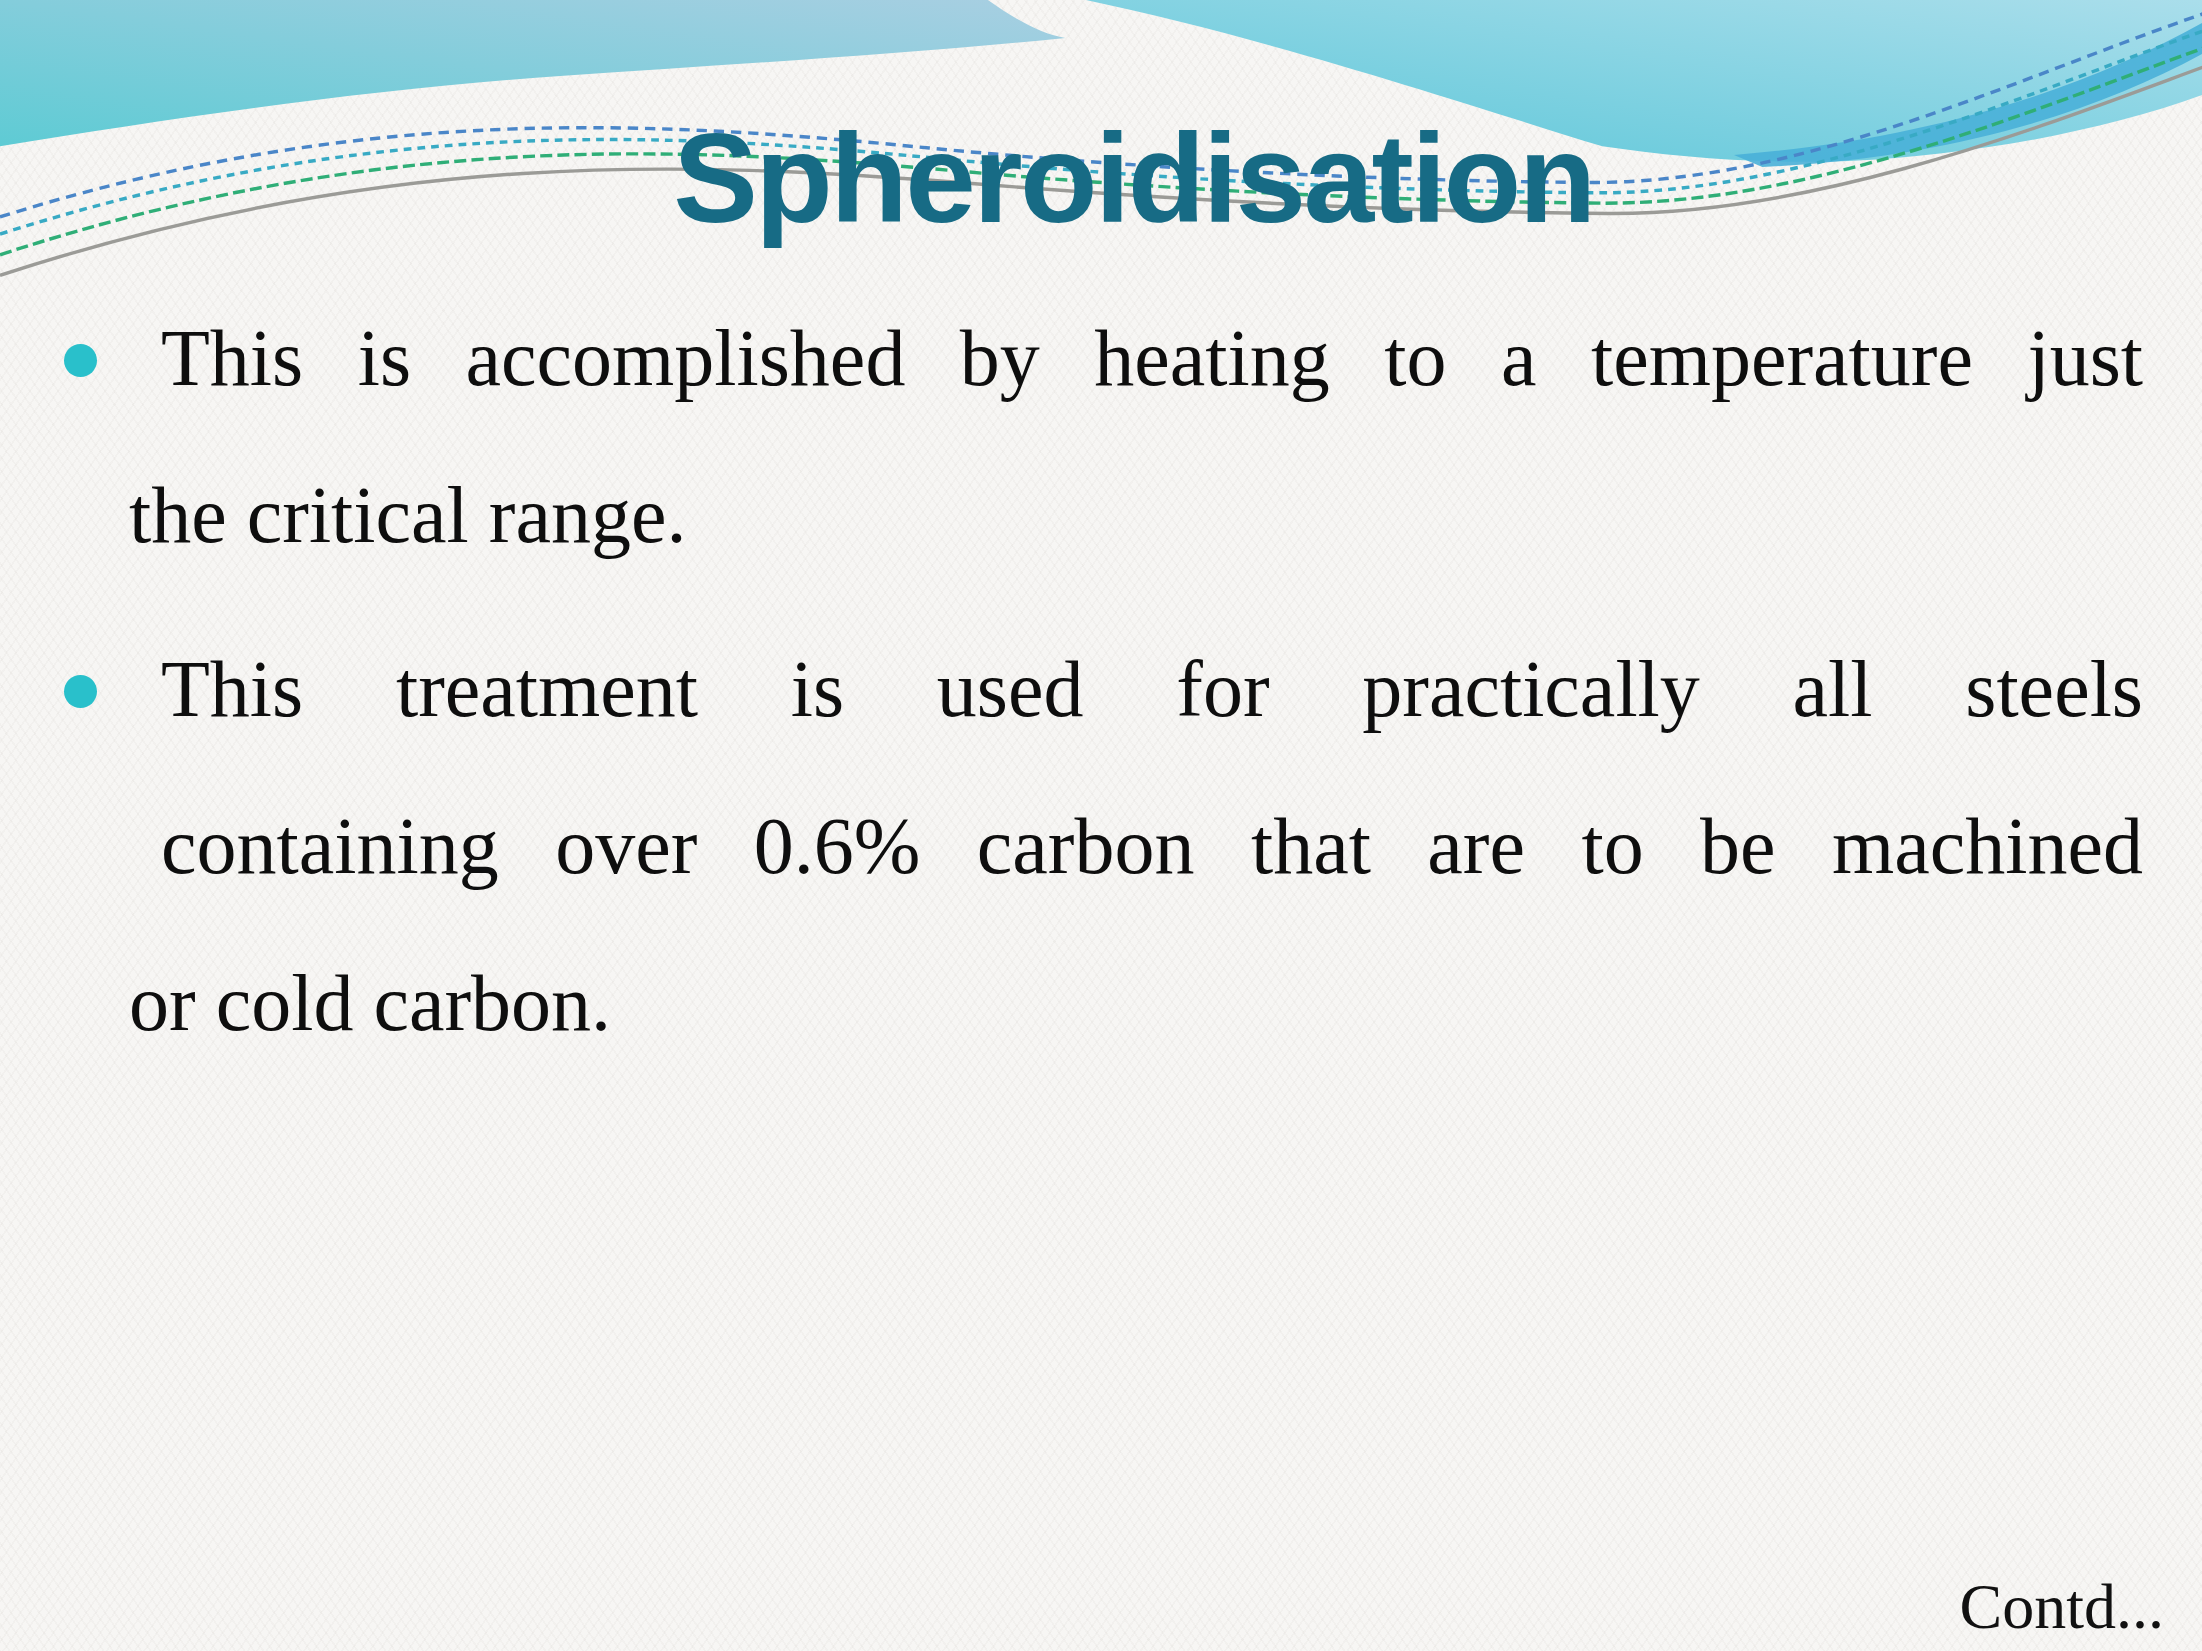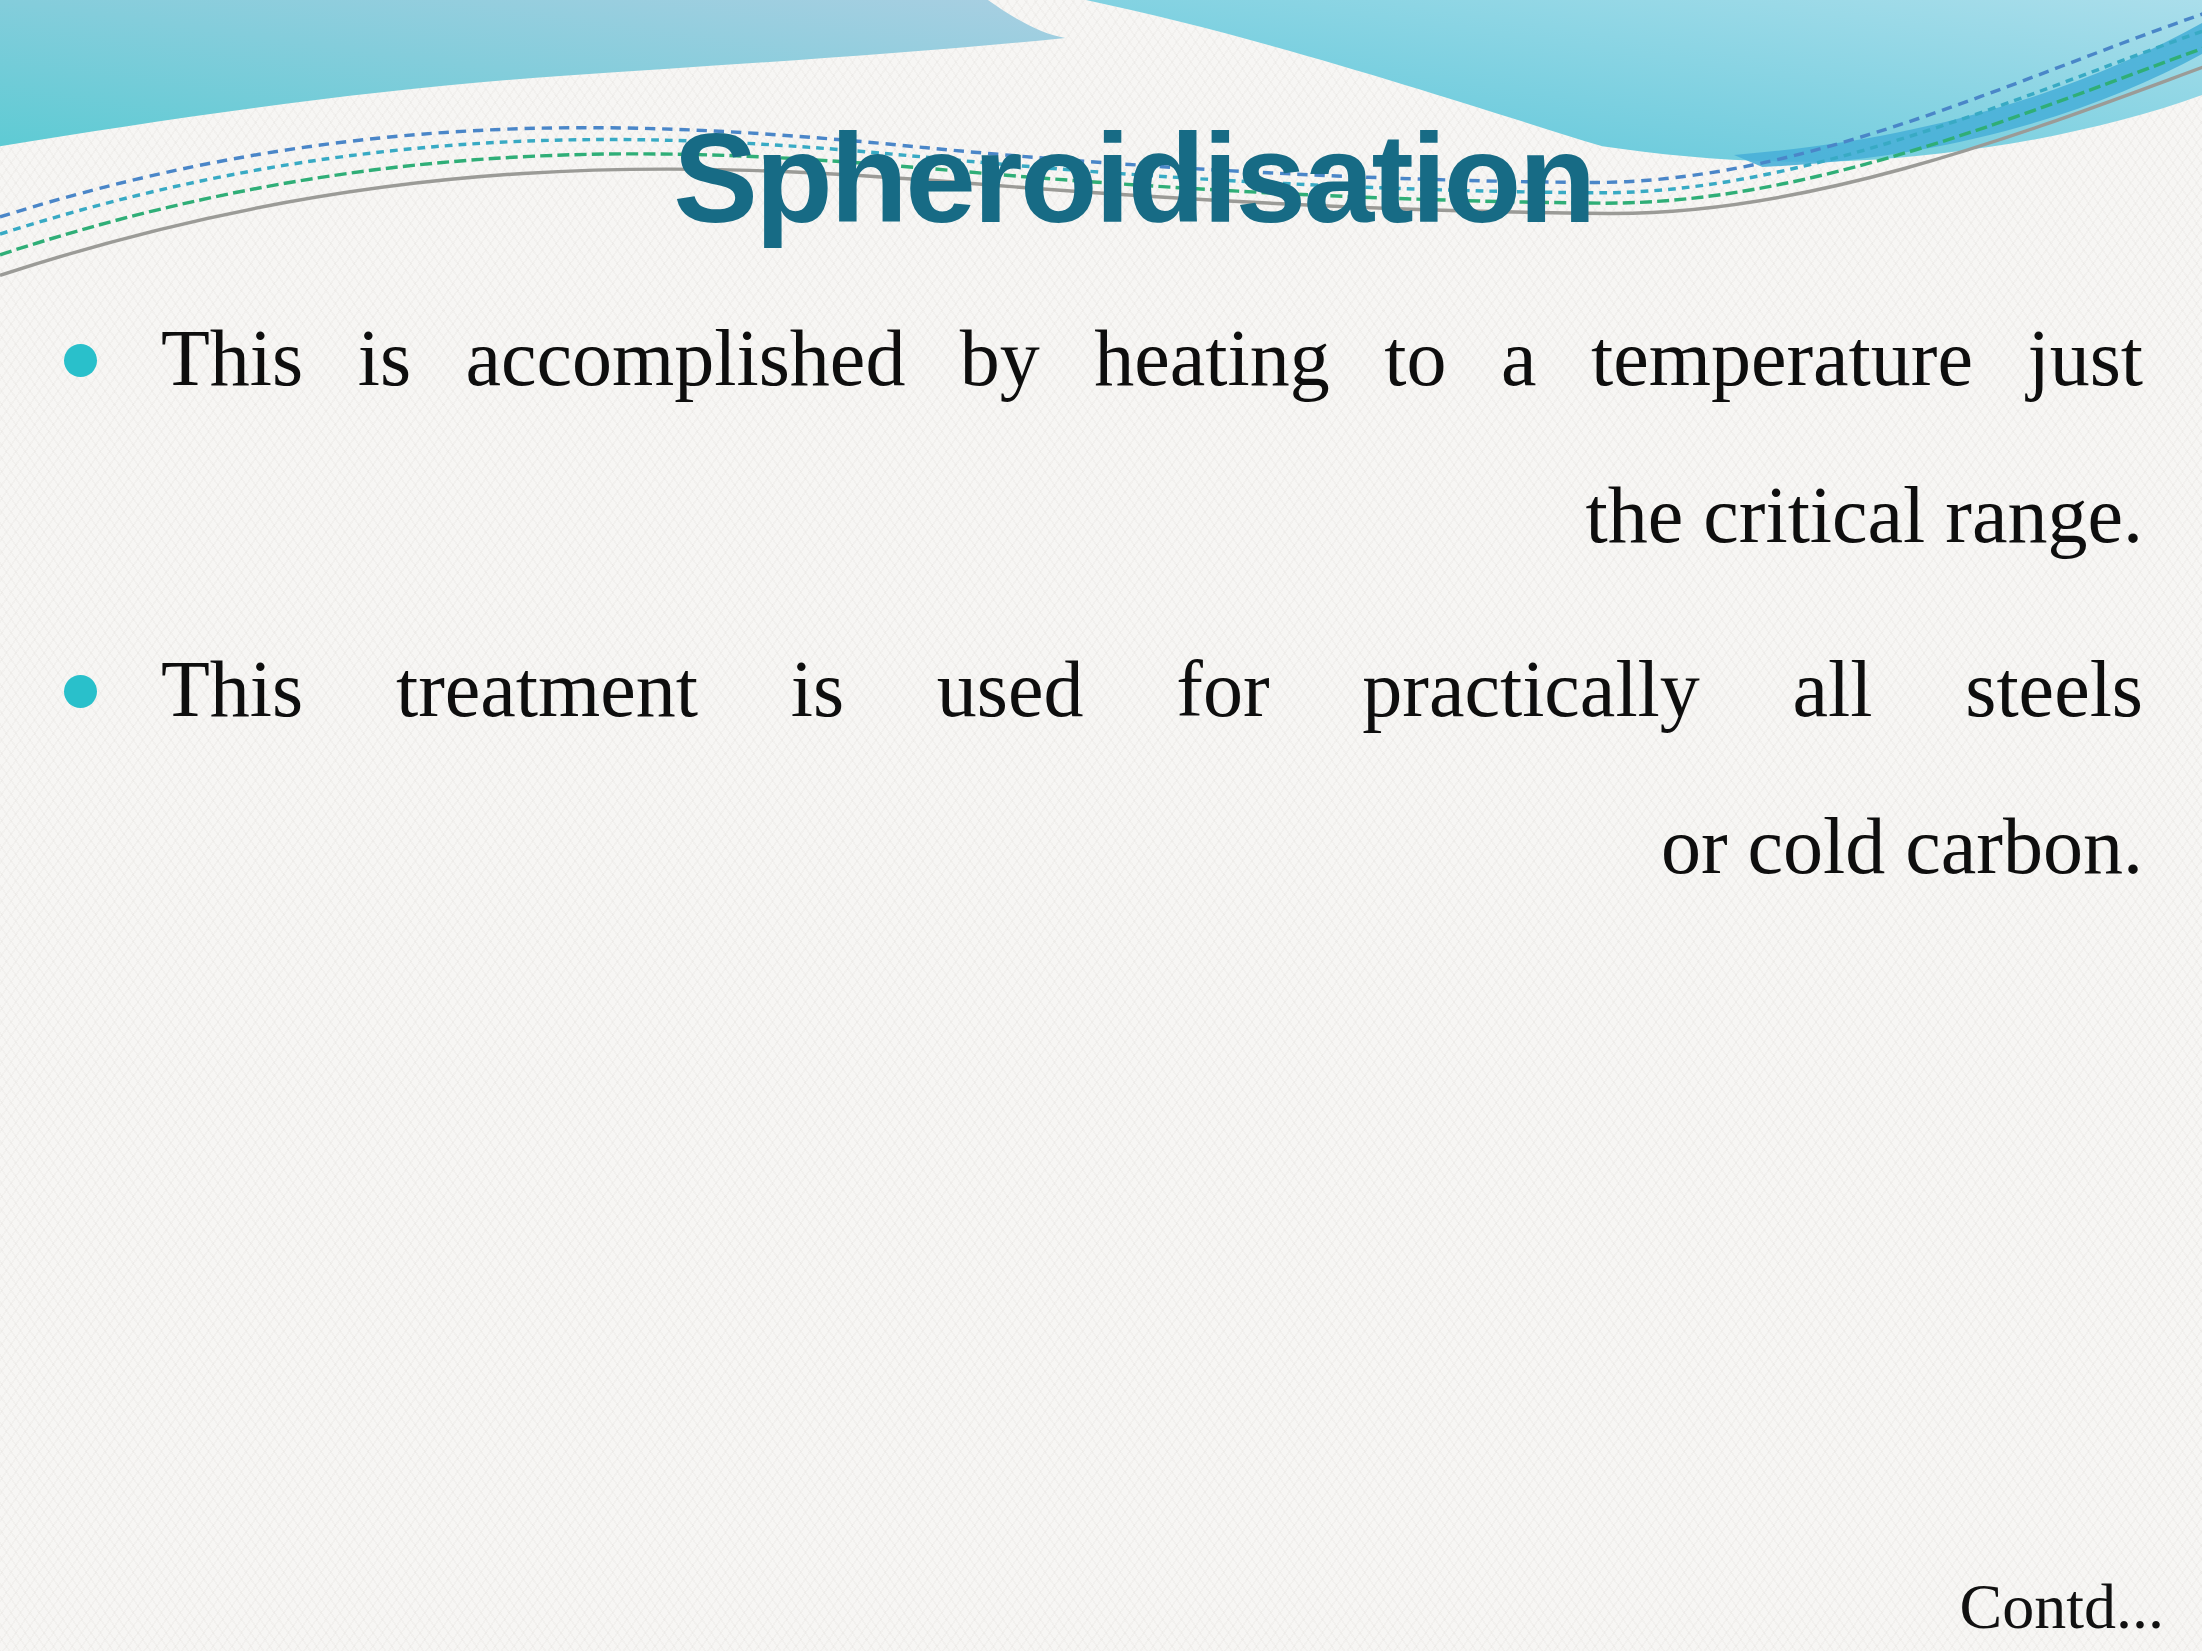--- a/index.html
+++ b/index.html
@@ -51,21 +51,21 @@
     left: -65px;
     top: 64px;
     width: 33px;
     height: 33px;
     border-radius: 50%;
     background: #29c0cb;
   }
   .line {
     font-size: 80px;
     line-height: 157px;
-    text-align: right;
+    text-align: left;
     white-space: normal;
   }
   .line.just {
     text-align: justify;
     text-align-last: justify;
     text-justify: inter-word;
     margin-left: 32px;
   }
   .footer-note {
     position: absolute;
@@ -112,20 +112,21 @@
 
     <div class="bullet-item">
       <span class="bullet-dot"></span>
       <div class="line just">This is accomplished by heating to a temperature just</div>
       <div class="line">the critical range.</div>
     </div>
 
     <div class="bullet-item">
       <span class="bullet-dot"></span>
       <div class="line just">This treatment is used for practically all steels</div>
+      <div class="line just">containing over 0.6% carbon that are to be machined</div>
       <div class="line">or cold carbon.</div>
     </div>
 
   </div>
 
   <div class="footer-note">Contd...</div>
 
 </div>
 
 

